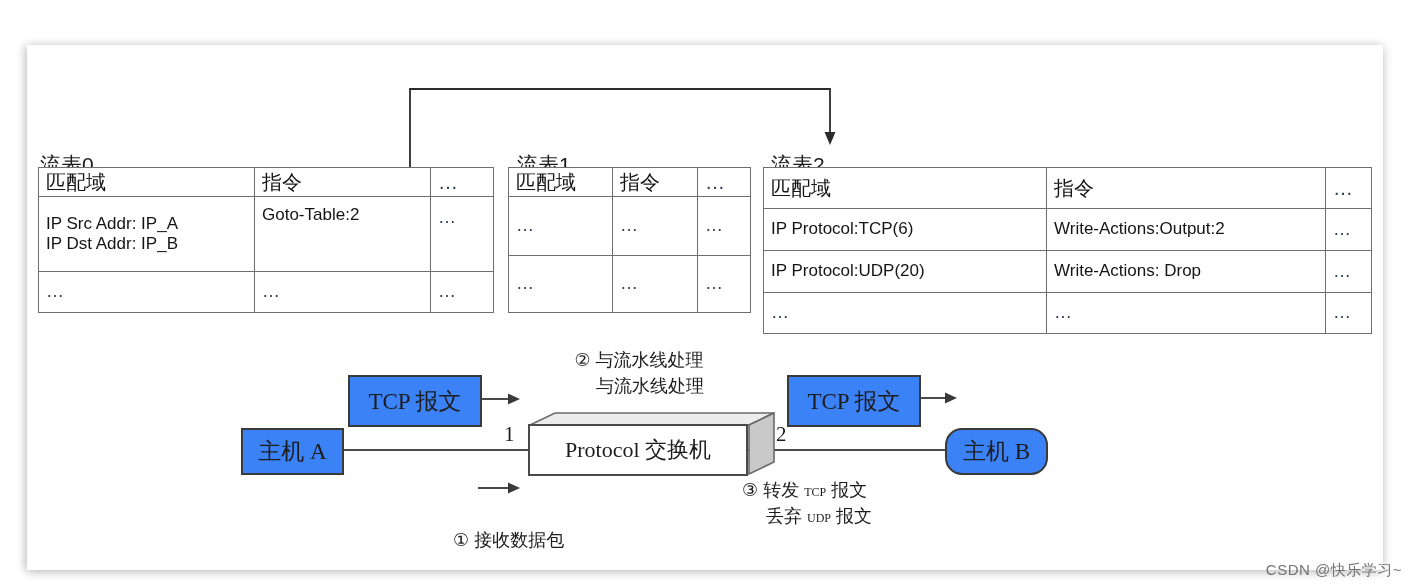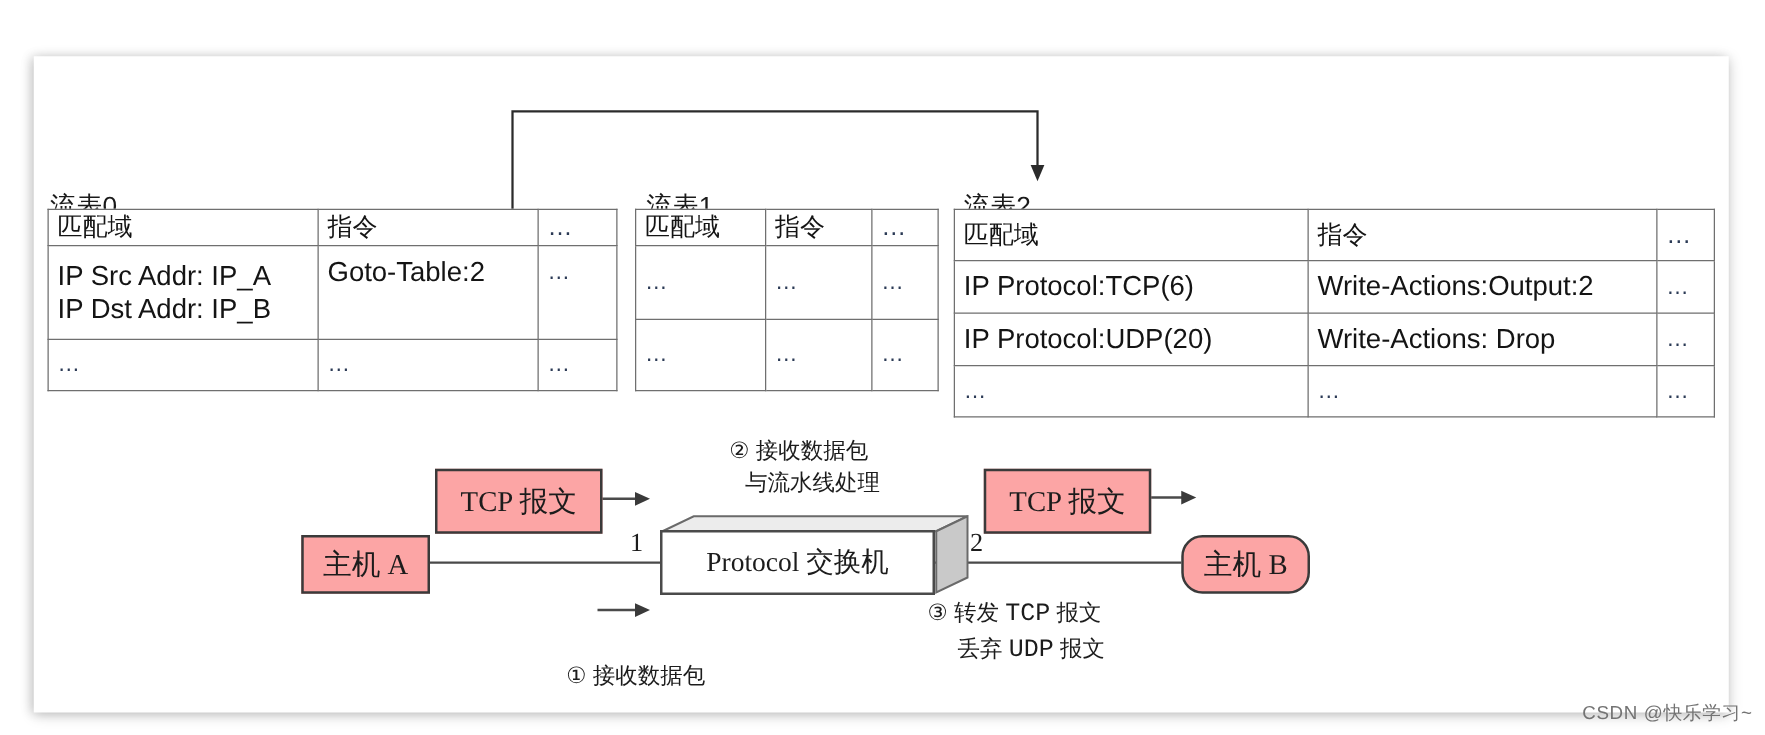--- a/index.html
+++ b/index.html
@@ -39,42 +39,42 @@
   .ftable {
     position: absolute;
     border-collapse: collapse;
     table-layout: fixed;
     background: #ffffff;
     padding-left: 28px;
   }
   .ftable td {
     border: 1.3px solid #6f6f6f;
     padding: 2px 7px;
-    font-size: 22px;
+    font-size: 17px;
     color: #141414;
     vertical-align: middle;
     line-height: 1.22;
     white-space: nowrap;
     overflow: hidden;
   }
   .ftable td.dots {
     color: #2b3a55;
     letter-spacing: 2px;
     font-size: 18px;
   }
   .ftable td.hdr { font-size: 20px; }
 
   
   #goto-arrow { position: absolute; left: 0; top: 0; width: 1356px; height: 525px; pointer-events: none; }
 
   
   .nbox {
     position: absolute;
     border: 2.2px solid #3a3a3a;
-    background: #fca5a5;
+    background: #3b82f6;
     display: flex;
     align-items: center;
     justify-content: center;
     font-family: "Liberation Serif", "DejaVu Serif", serif;
     font-size: 23px;
     color: #1c1c1c;
     white-space: nowrap;
   }
 
   
@@ -96,22 +96,22 @@
   }
 
   .step-note {
     position: absolute;
     font-size: 18px;
     color: #1c1c1c;
     white-space: nowrap;
     line-height: 1.45;
   }
   .mono-in {
-    font-family: Liberation Mono, monospace;
-    font-size: 20px;
+    font-family: Liberation Serif, serif;
+    font-size: 12px;
   }
 
   
   #lower-lines { position: absolute; left: 0; top: 0; width: 1356px; height: 525px; pointer-events: none; }
 
   
   #watermark {
     position: absolute;
     right: 10px;
     bottom: 8px;
@@ -260,21 +260,21 @@
         <span>Protocol 交换机</span>
       </div>
     </div>
 
     <div class="port-num" style="left:477px; top:377px;">1</div>
     <div class="port-num" style="left:749px; top:377px;">2</div>
 
     <div class="step-note" style="left:426px; top:482px;text-align:right;">① 接收数据包</div>
 
     <div class="step-note" style="left:512px; top:302px; text-align:center; width:200px;">
-      <div>② 接收数据包</div>
+      <div>② 与流水线处理</div>
       <div style="padding-left:22px;">与流水线处理</div>
     </div>
 
     <div class="step-note" style="left:715px; top:432px;">
       <div>
         <span>③</span>
         <span>转发</span>
         <span class="mono-in">TCP</span>
         <span>报文</span>
       </div>

